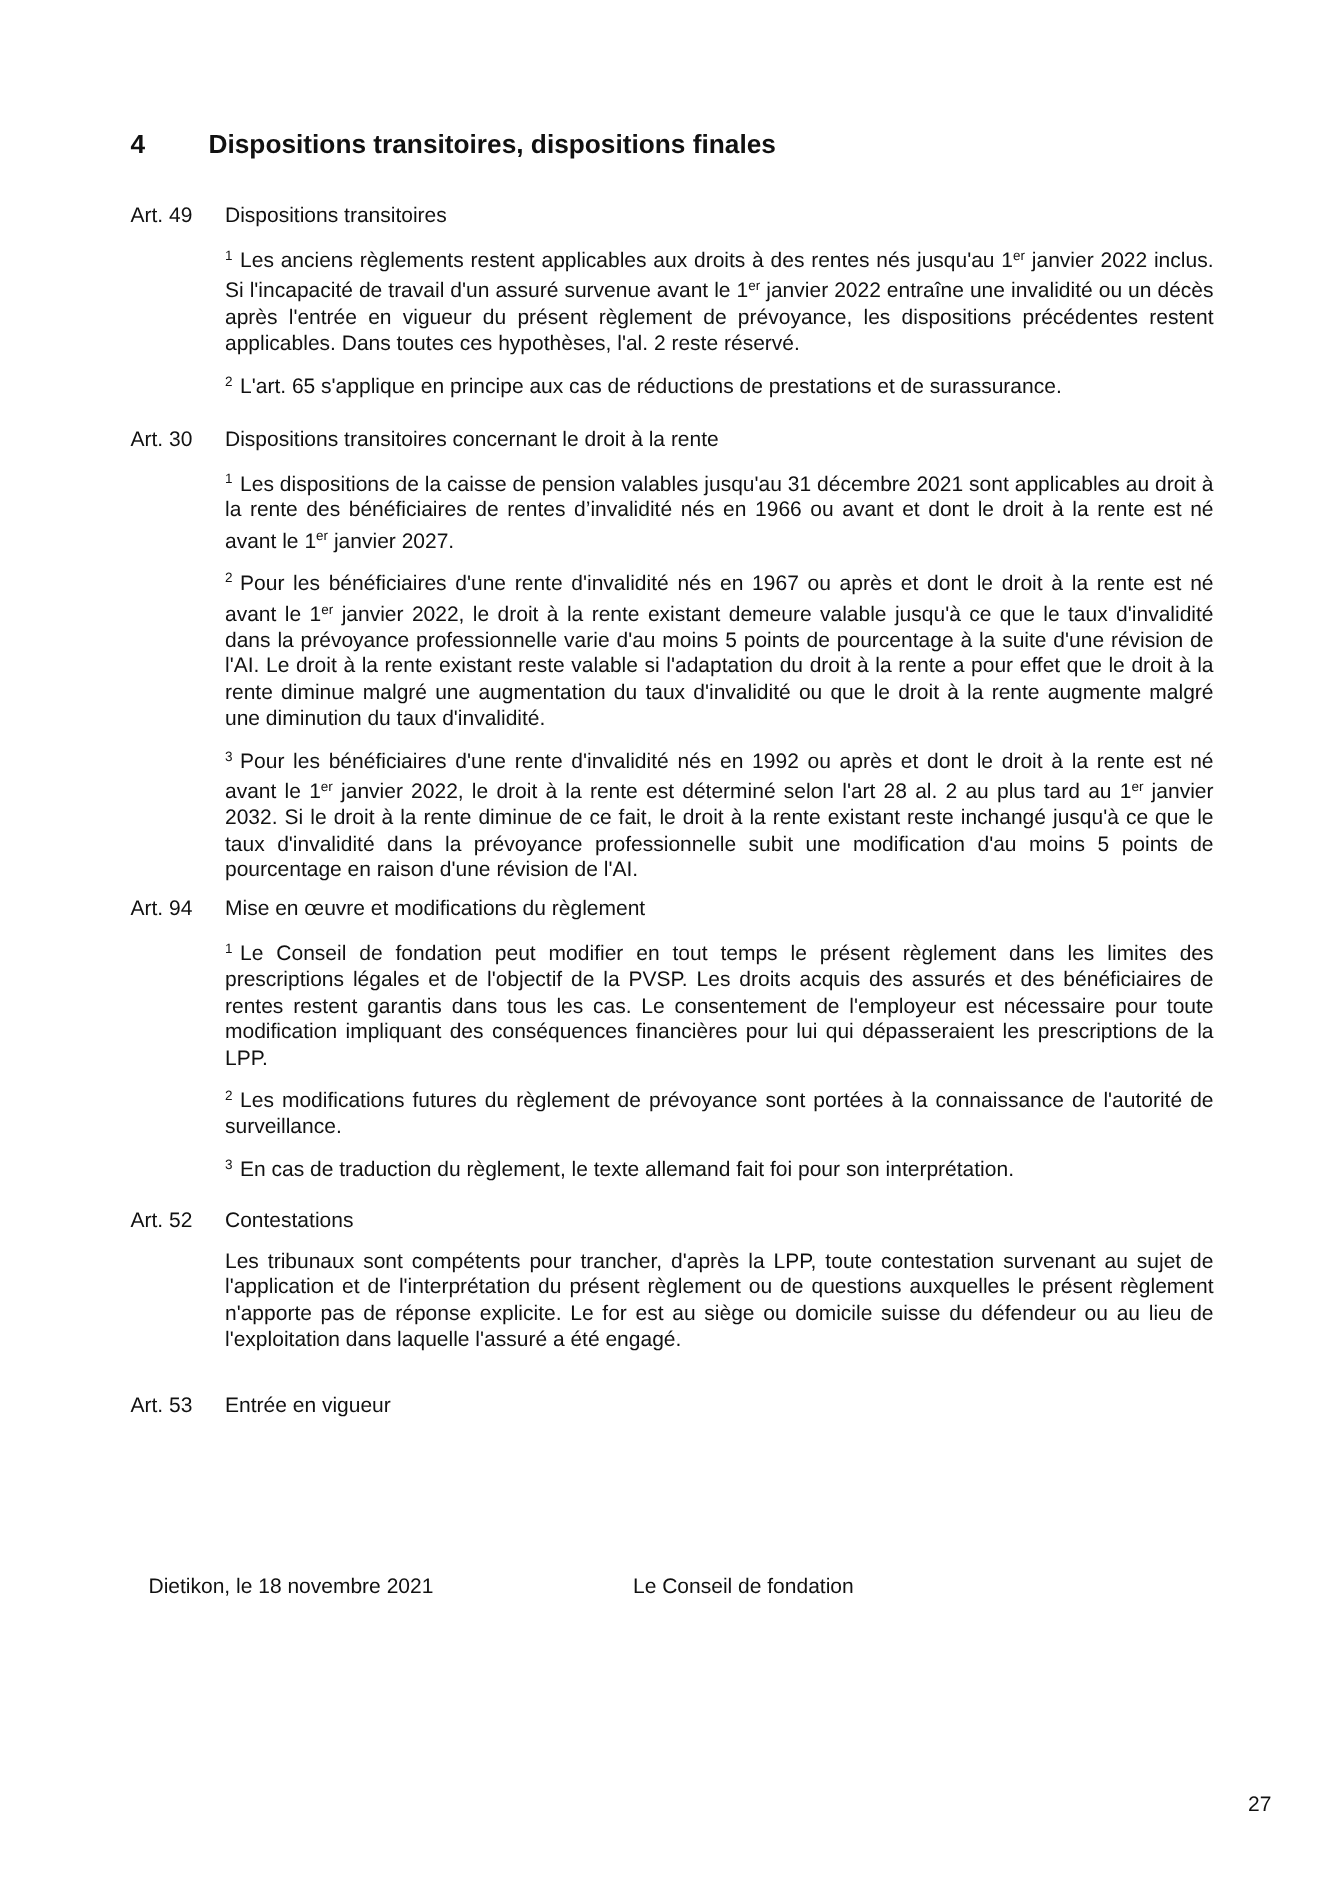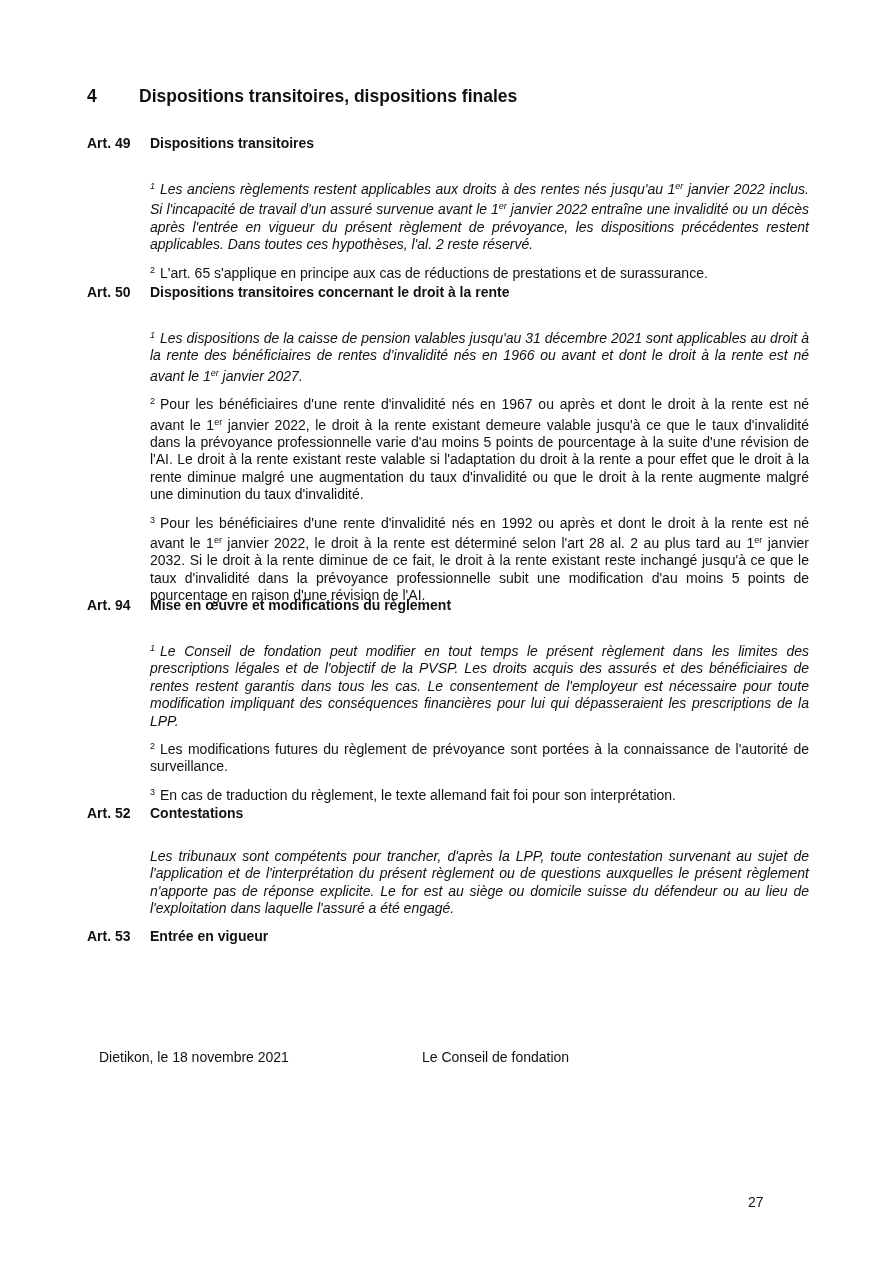--- a/index.html
+++ b/index.html
@@ -7,47 +7,47 @@
     width: 892px; height: 1263px; position: relative; overflow: hidden;
     font-family: "Liberation Sans", sans-serif; color: #111111;
   }
   .page { position: absolute; left: 0; top: 0; width: 744px; height: 1263px; }
   .chapter {
     position: absolute; left: 87px; top: 86px;
     font-size: 17.5px; font-weight: bold; white-space: nowrap;
   }
   .chapter .num { display: inline-block; width: 52px; }
   .art { position: absolute; left: 87px; width: 722px; }
-  .art-head { font-size: 14px; font-weight: bold; height: 18px; line-height: 18px; white-space: nowrap; }
+  .art-head { font-size: 14px; font-weight: normal; height: 18px; line-height: 18px; white-space: nowrap; }
   .art-head .anum { display: inline-block; width: 63px; }
   .para {
     margin-left: 63px; font-size: 14px; line-height: 17.4px;
     text-align: justify; margin-top: 8px;
   }
-  .para.first { margin-top: 26px; font-style: italic; }
+  .para.first { margin-top: 10px; }
   .para sup.n { font-size: 9px; vertical-align: 5px; margin-right: 5px; }
   .para sup.er { font-size: 9px; vertical-align: 5px; }
   .sig { position: absolute; top: 1049px; font-size: 14px; white-space: nowrap; margin-left: 12px; }
-  .pnum { position: absolute; left: 748px; top: 1194px; font-size: 14px; text-align: right; }
+  .pnum { position: absolute; left: 832px; top: 1194px; font-size: 14px; text-align: right; }
 </style>
 </head>
 <body>
 
 <div class="page">
   <div class="chapter">
     <span class="num">4</span><span>Dispositions transitoires, dispositions finales</span>
   </div>
 
   <div class="art" style="top:134px">
       <div class="art-head"><span class="anum">Art. 49</span><span>Dispositions transitoires</span></div>
       <div class="para first"><sup class="n">1</sup><span>Les anciens règlements restent applicables aux droits à des rentes nés jusqu'au 1</span><sup class="er">er</sup><span> janvier 2022 inclus. Si l'incapacité de travail d'un assuré survenue avant le 1</span><sup class="er">er</sup><span> janvier 2022 entraîne une invalidité ou un décès après l'entrée en vigueur du présent règlement de prévoyance, les dispositions précédentes restent applicables. Dans toutes ces hypothèses, l'al. 2 reste réservé.</span></div>
       <div class="para"><sup class="n">2</sup><span>L'art. 65 s'applique en principe aux cas de réductions de prestations et de surassurance.</span></div>
     </div>
   <div class="art" style="top:283px">
-      <div class="art-head"><span class="anum">Art. 50</span><span>Dispositions transitoires concernant le droit à la rente</span></div>
+      <div class="art-head"><span class="anum">Art. 30</span><span>Dispositions transitoires concernant le droit à la rente</span></div>
       <div class="para first"><sup class="n">1</sup><span>Les dispositions de la caisse de pension valables jusqu'au 31 décembre 2021 sont applicables au droit à la rente des bénéficiaires de rentes d’invalidité nés en 1966 ou avant et dont le droit à la rente est né avant le 1</span><sup class="er">er</sup><span> janvier 2027.</span></div>
       <div class="para"><sup class="n">2</sup><span>Pour les bénéficiaires d'une rente d'invalidité nés en 1967 ou après et dont le droit à la rente est né avant le 1</span><sup class="er">er</sup><span> janvier 2022, le droit à la rente existant demeure valable jusqu'à ce que le taux d'invalidité dans la prévoyance professionnelle varie d'au moins 5 points de pourcentage à la suite d'une révision de l'AI. Le droit à la rente existant reste valable si l'adaptation du droit à la rente a pour effet que le droit à la rente diminue malgré une augmentation du taux d'invalidité ou que le droit à la rente augmente malgré une diminution du taux d'invalidité.</span></div>
       <div class="para"><sup class="n">3</sup><span>Pour les bénéficiaires d'une rente d'invalidité nés en 1992 ou après et dont le droit à la rente est né avant le 1</span><sup class="er">er</sup><span> janvier 2022, le droit à la rente est déterminé selon l'art 28 al. 2 au plus tard au 1</span><sup class="er">er</sup><span> janvier 2032. Si le droit à la rente diminue de ce fait, le droit à la rente existant reste inchangé jusqu'à ce que le taux d'invalidité dans la prévoyance professionnelle subit une modification d'au moins 5 points de pourcentage en raison d'une révision de l'AI.</span></div>
     </div>
   <div class="art" style="top:596px">
       <div class="art-head"><span class="anum">Art. 94</span><span>Mise en œuvre et modifications du règlement</span></div>
       <div class="para first"><sup class="n">1</sup><span>Le Conseil de fondation peut modifier en tout temps le présent règlement dans les limites des prescriptions légales et de l'objectif de la PVSP. Les droits acquis des assurés et des bénéficiaires de rentes restent garantis dans tous les cas. Le consentement de l'employeur est nécessaire pour toute modification impliquant des conséquences financières pour lui qui dépasseraient les prescriptions de la LPP.</span></div>
       <div class="para"><sup class="n">2</sup><span>Les modifications futures du règlement de prévoyance sont portées à la connaissance de l'autorité de surveillance.</span></div>
       <div class="para"><sup class="n">3</sup><span>En cas de traduction du règlement, le texte allemand fait foi pour son interprétation.</span></div>
     </div>

